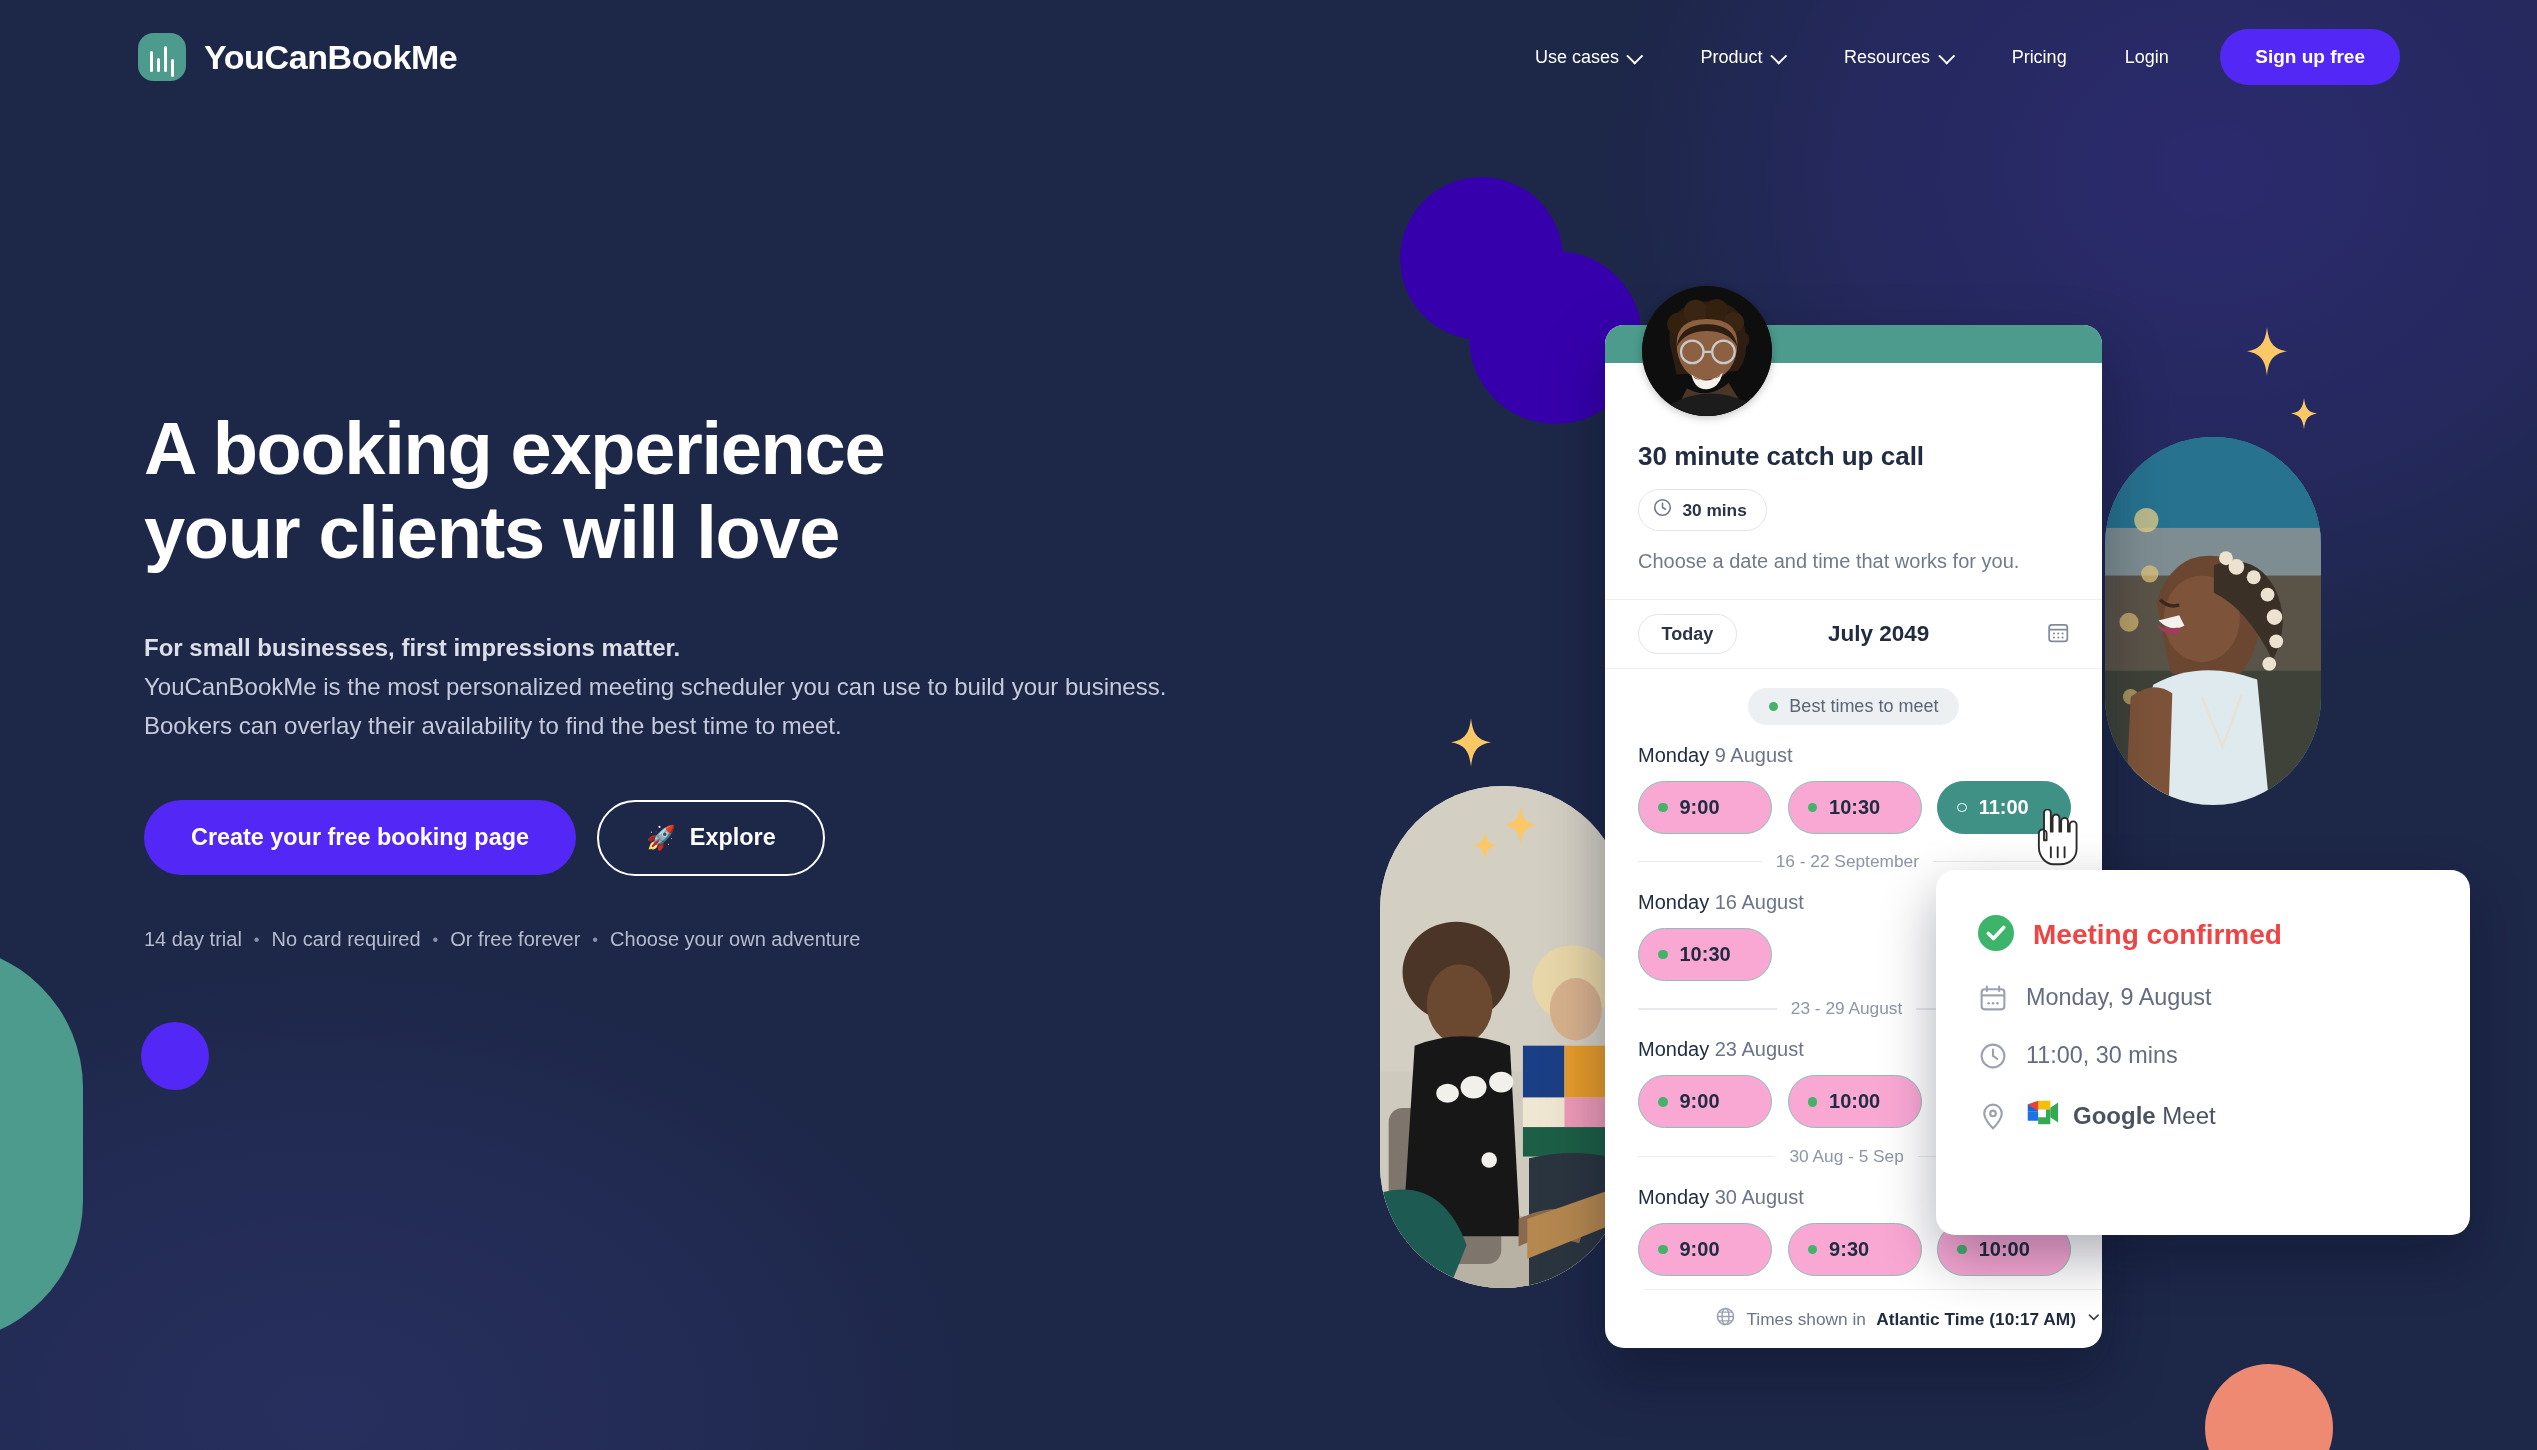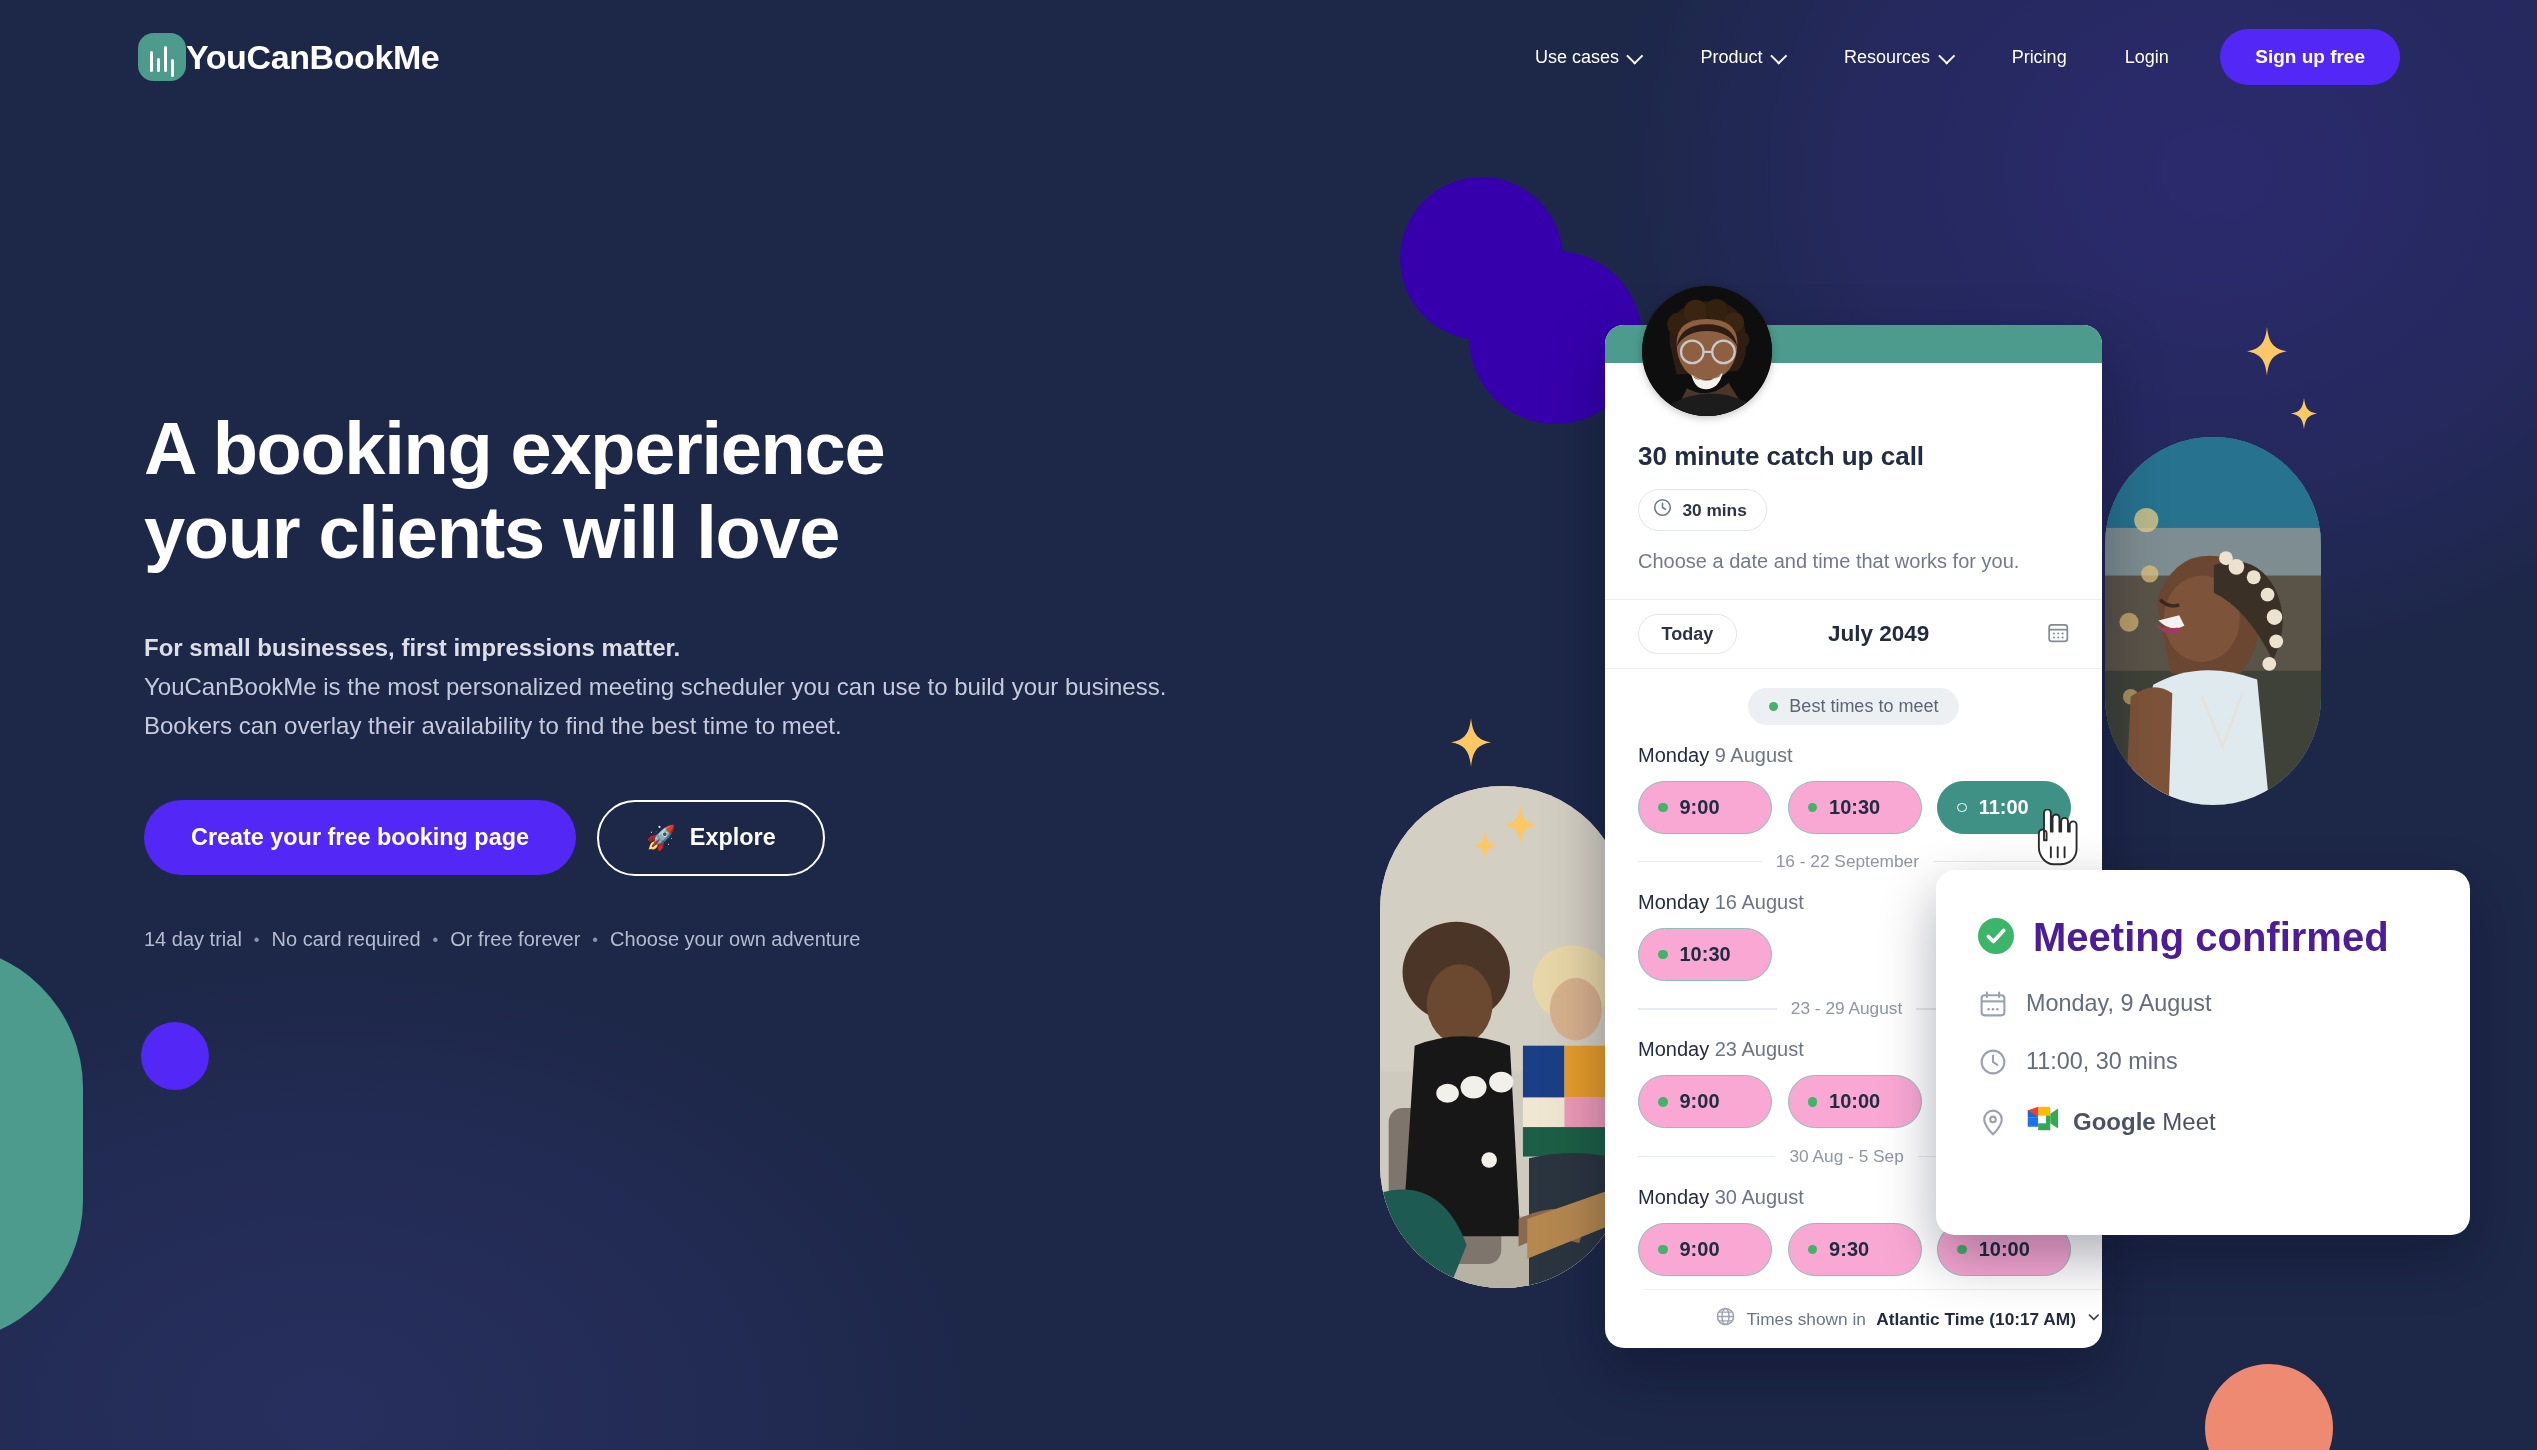--- a/index.html
+++ b/index.html
@@ -50,21 +50,21 @@
 
   
   .spark { position: absolute; background: #fcc865; }
   .spark svg { display: block; }
 
   
   .header {
     position: absolute; top: 0; left: 0; right: 0; height: 114px;
     display: flex; align-items: center; z-index: 40;
   }
-  .brand { display: flex; align-items: center; margin-left: 138px; cursor: pointer; }
+  .brand { display: flex; align-items: center; gap: 18px; margin-left: 138px; cursor: pointer; }
   .logo-mark {
     width: 48px; height: 48px; border-radius: 15.6px;
     background: #4c9b8c; display: flex; align-items: flex-end; justify-content: center;
     gap: 3.5px; padding-bottom: 9.5px;
   }
   .logo-mark span { display:block; width: 3.5px; background: #fff; border-radius: 2.6px; }
   .logo-mark span:nth-child(1) { height: 21px; }
   .logo-mark span:nth-child(2) { height: 14px; }
   .logo-mark span:nth-child(3) { height: 26px; }
   .logo-mark span:nth-child(4) { height: 17.3px; margin-bottom: -5.2px; }
@@ -224,21 +224,21 @@
 
   
   .confirm {
     position: absolute; left: 1936px; top: 870px;
     width: 534px; height: 365px;
     background: #fff; border-radius: 19px; z-index: 35;
     box-shadow: 0 22.5px 55px rgba(6,10,30,0.32);
     padding: 45px 42px;
   }
   .confirm-head { display: flex; align-items: center; gap: 19px; }
-  .confirm-title { font-size: 40px; font-weight: 700; color: #4c1d95; }
+  .confirm-title { font-size: 28px; font-weight: 700; color: #ef4444; }
   .confirm-row { margin-top: 29px; display: flex; align-items: center; gap: 19px; font-size: 23.4px; color: #646d80; }
   .confirm-row .ico { width: 29px; height: 29px; flex: 0 0 29px; display: flex; align-items: center; justify-content: center; }
 
   .gmeet { display: flex; align-items: center; gap: 14px; }
   .gmeet-word { font-size: 24px; color: #4a5263; }
   .gmeet-word b { font-weight: 700; }
 
   
   .cursor-hand { position: absolute; left: 2032px; top: 809px; z-index: 45; pointer-events: none; }
 </style>

